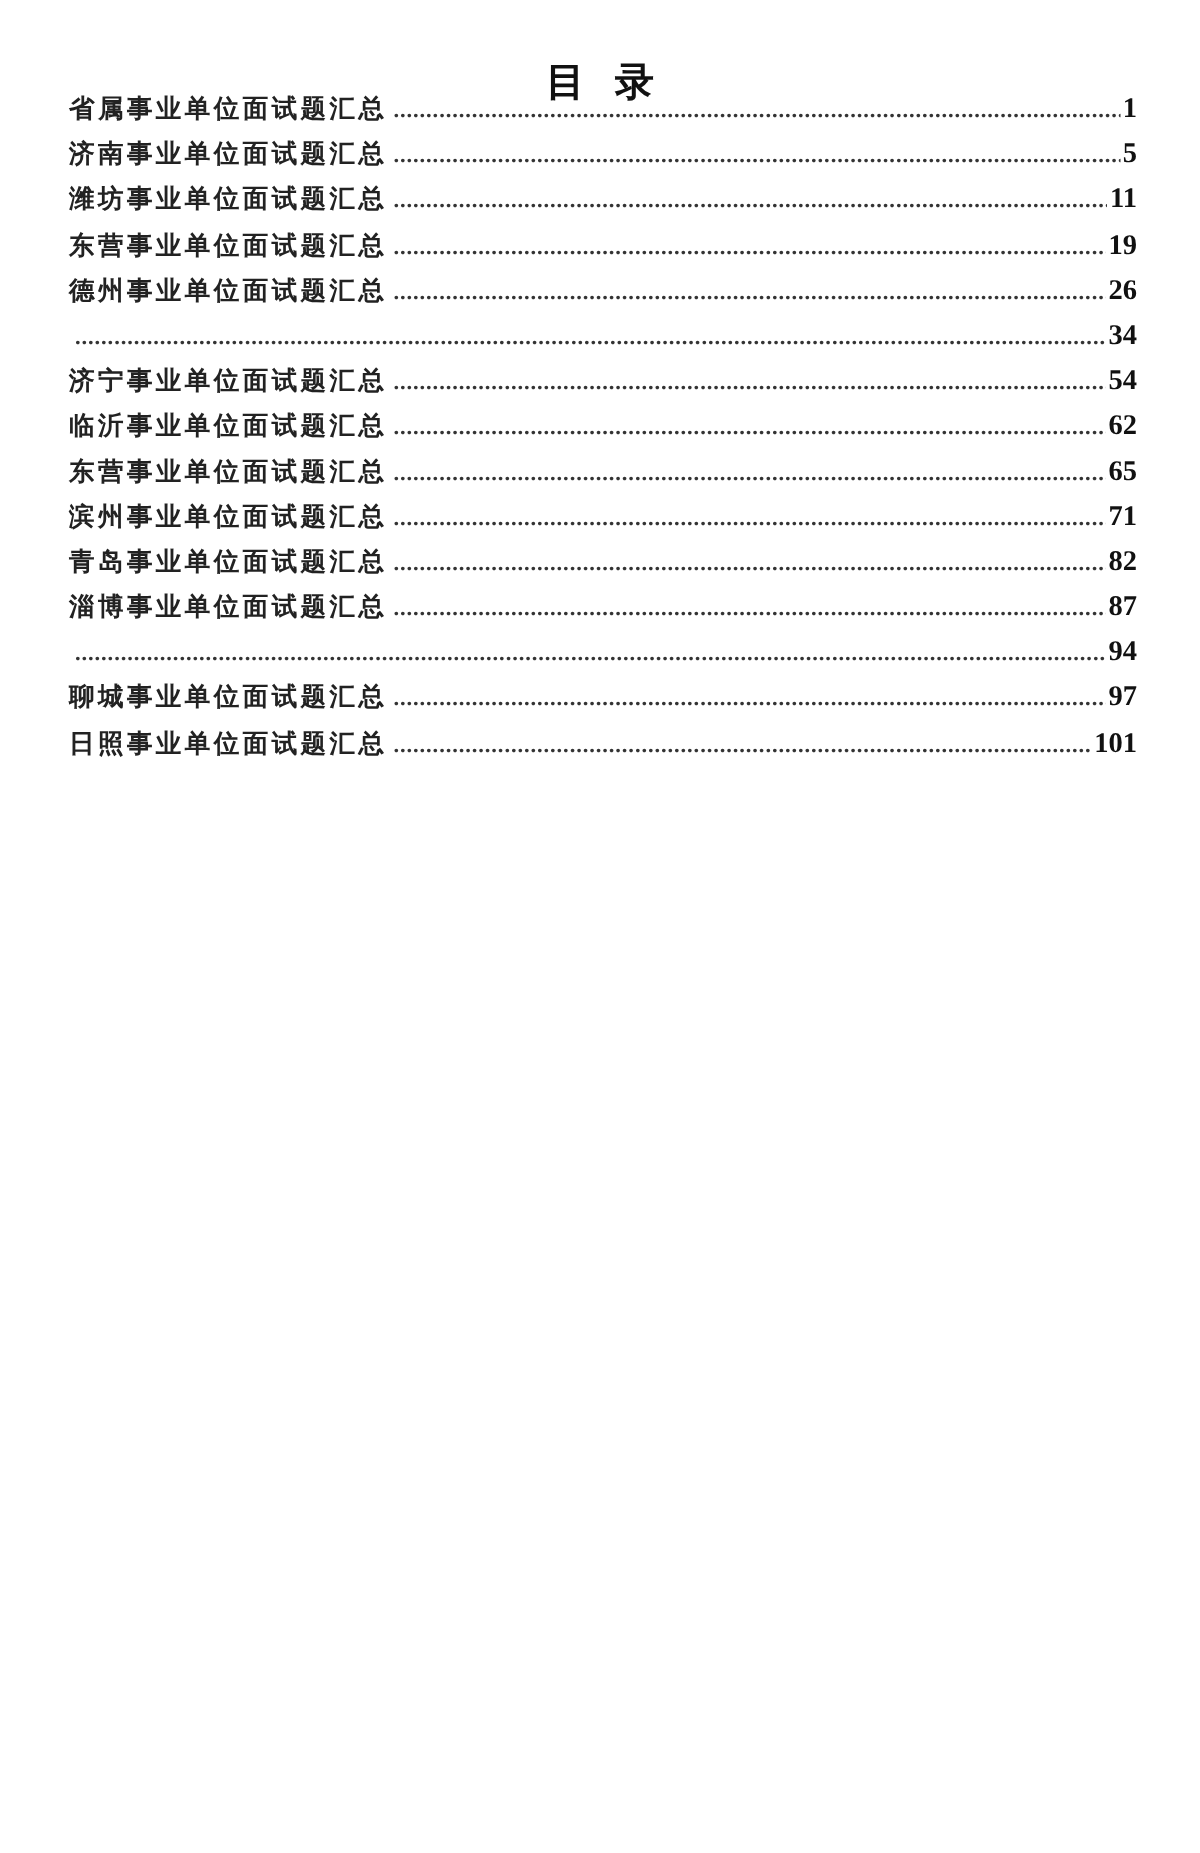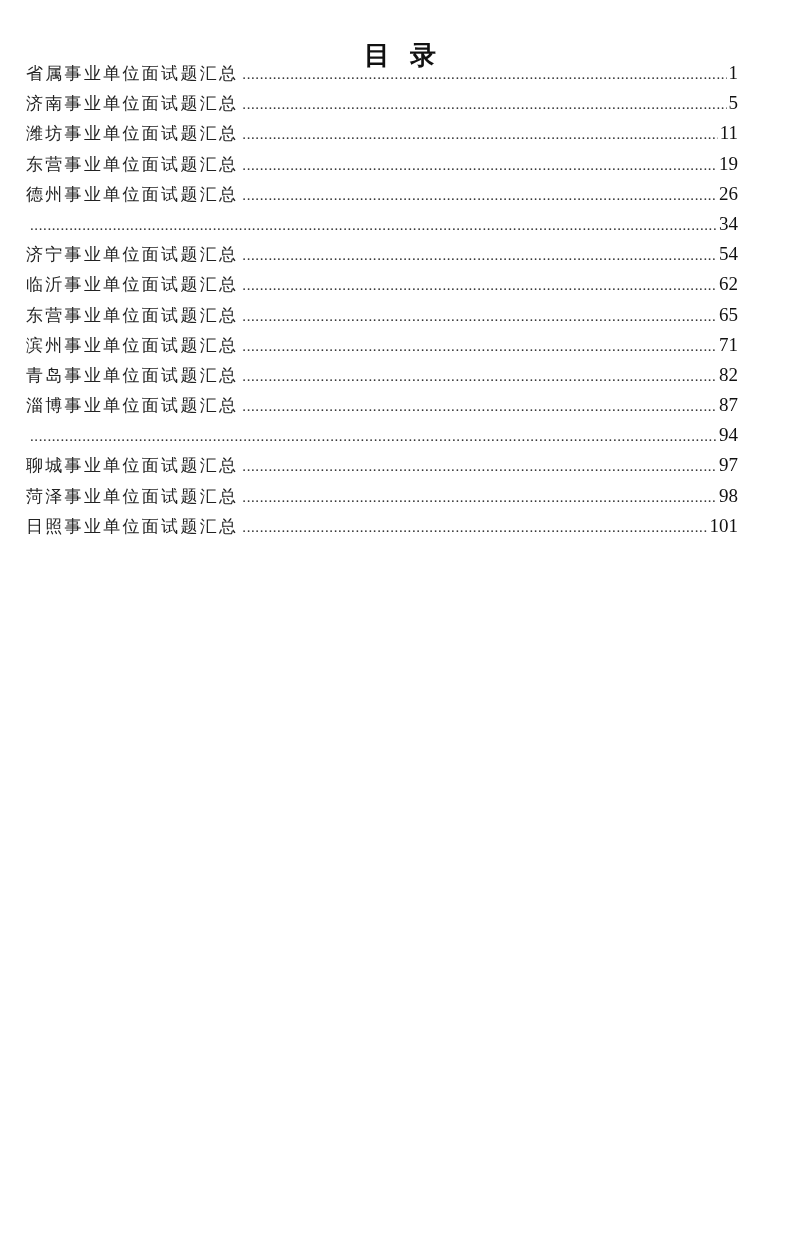--- a/index.html
+++ b/index.html
@@ -25,25 +25,26 @@
       font-weight: bold;
       letter-spacing: 20px;
       line-height: 36px;
       color: #111111;
       padding-left: 20px;
       box-sizing: border-box;
     }
     .toc-list {
       position: absolute;
       top: 58px;
-      left: 26px;
+      left: 46px;
       width: 712px;
       margin: 0;
       padding: 0;
       list-style: none;
+      font-weight: bold;
     }
     .toc-item {
       display: flex;
       align-items: baseline;
       height: 30.2px;
       line-height: 30px;
     }
     .toc-label {
       font-family: "DejaVu Serif", serif;
       font-size: 17px;
@@ -140,23 +141,18 @@
     <li class="toc-item">
       <span class="toc-leader"></span>
       <span class="toc-page">94</span>
     </li>
     <li class="toc-item">
       <span class="toc-label">聊城事业单位面试题汇总</span>
       <span class="toc-leader"></span>
       <span class="toc-page">97</span>
     </li>
     <li class="toc-item">
-      <span class="toc-label">菏泽事业单位面试题汇总</span>
-      <span class="toc-leader"></span>
-      <span class="toc-page">98</span>
-    </li>
-    <li class="toc-item">
       <span class="toc-label">日照事业单位面试题汇总</span>
       <span class="toc-leader"></span>
       <span class="toc-page">101</span>
     </li>
   </ul>
 </div>
 
 </body></html>

